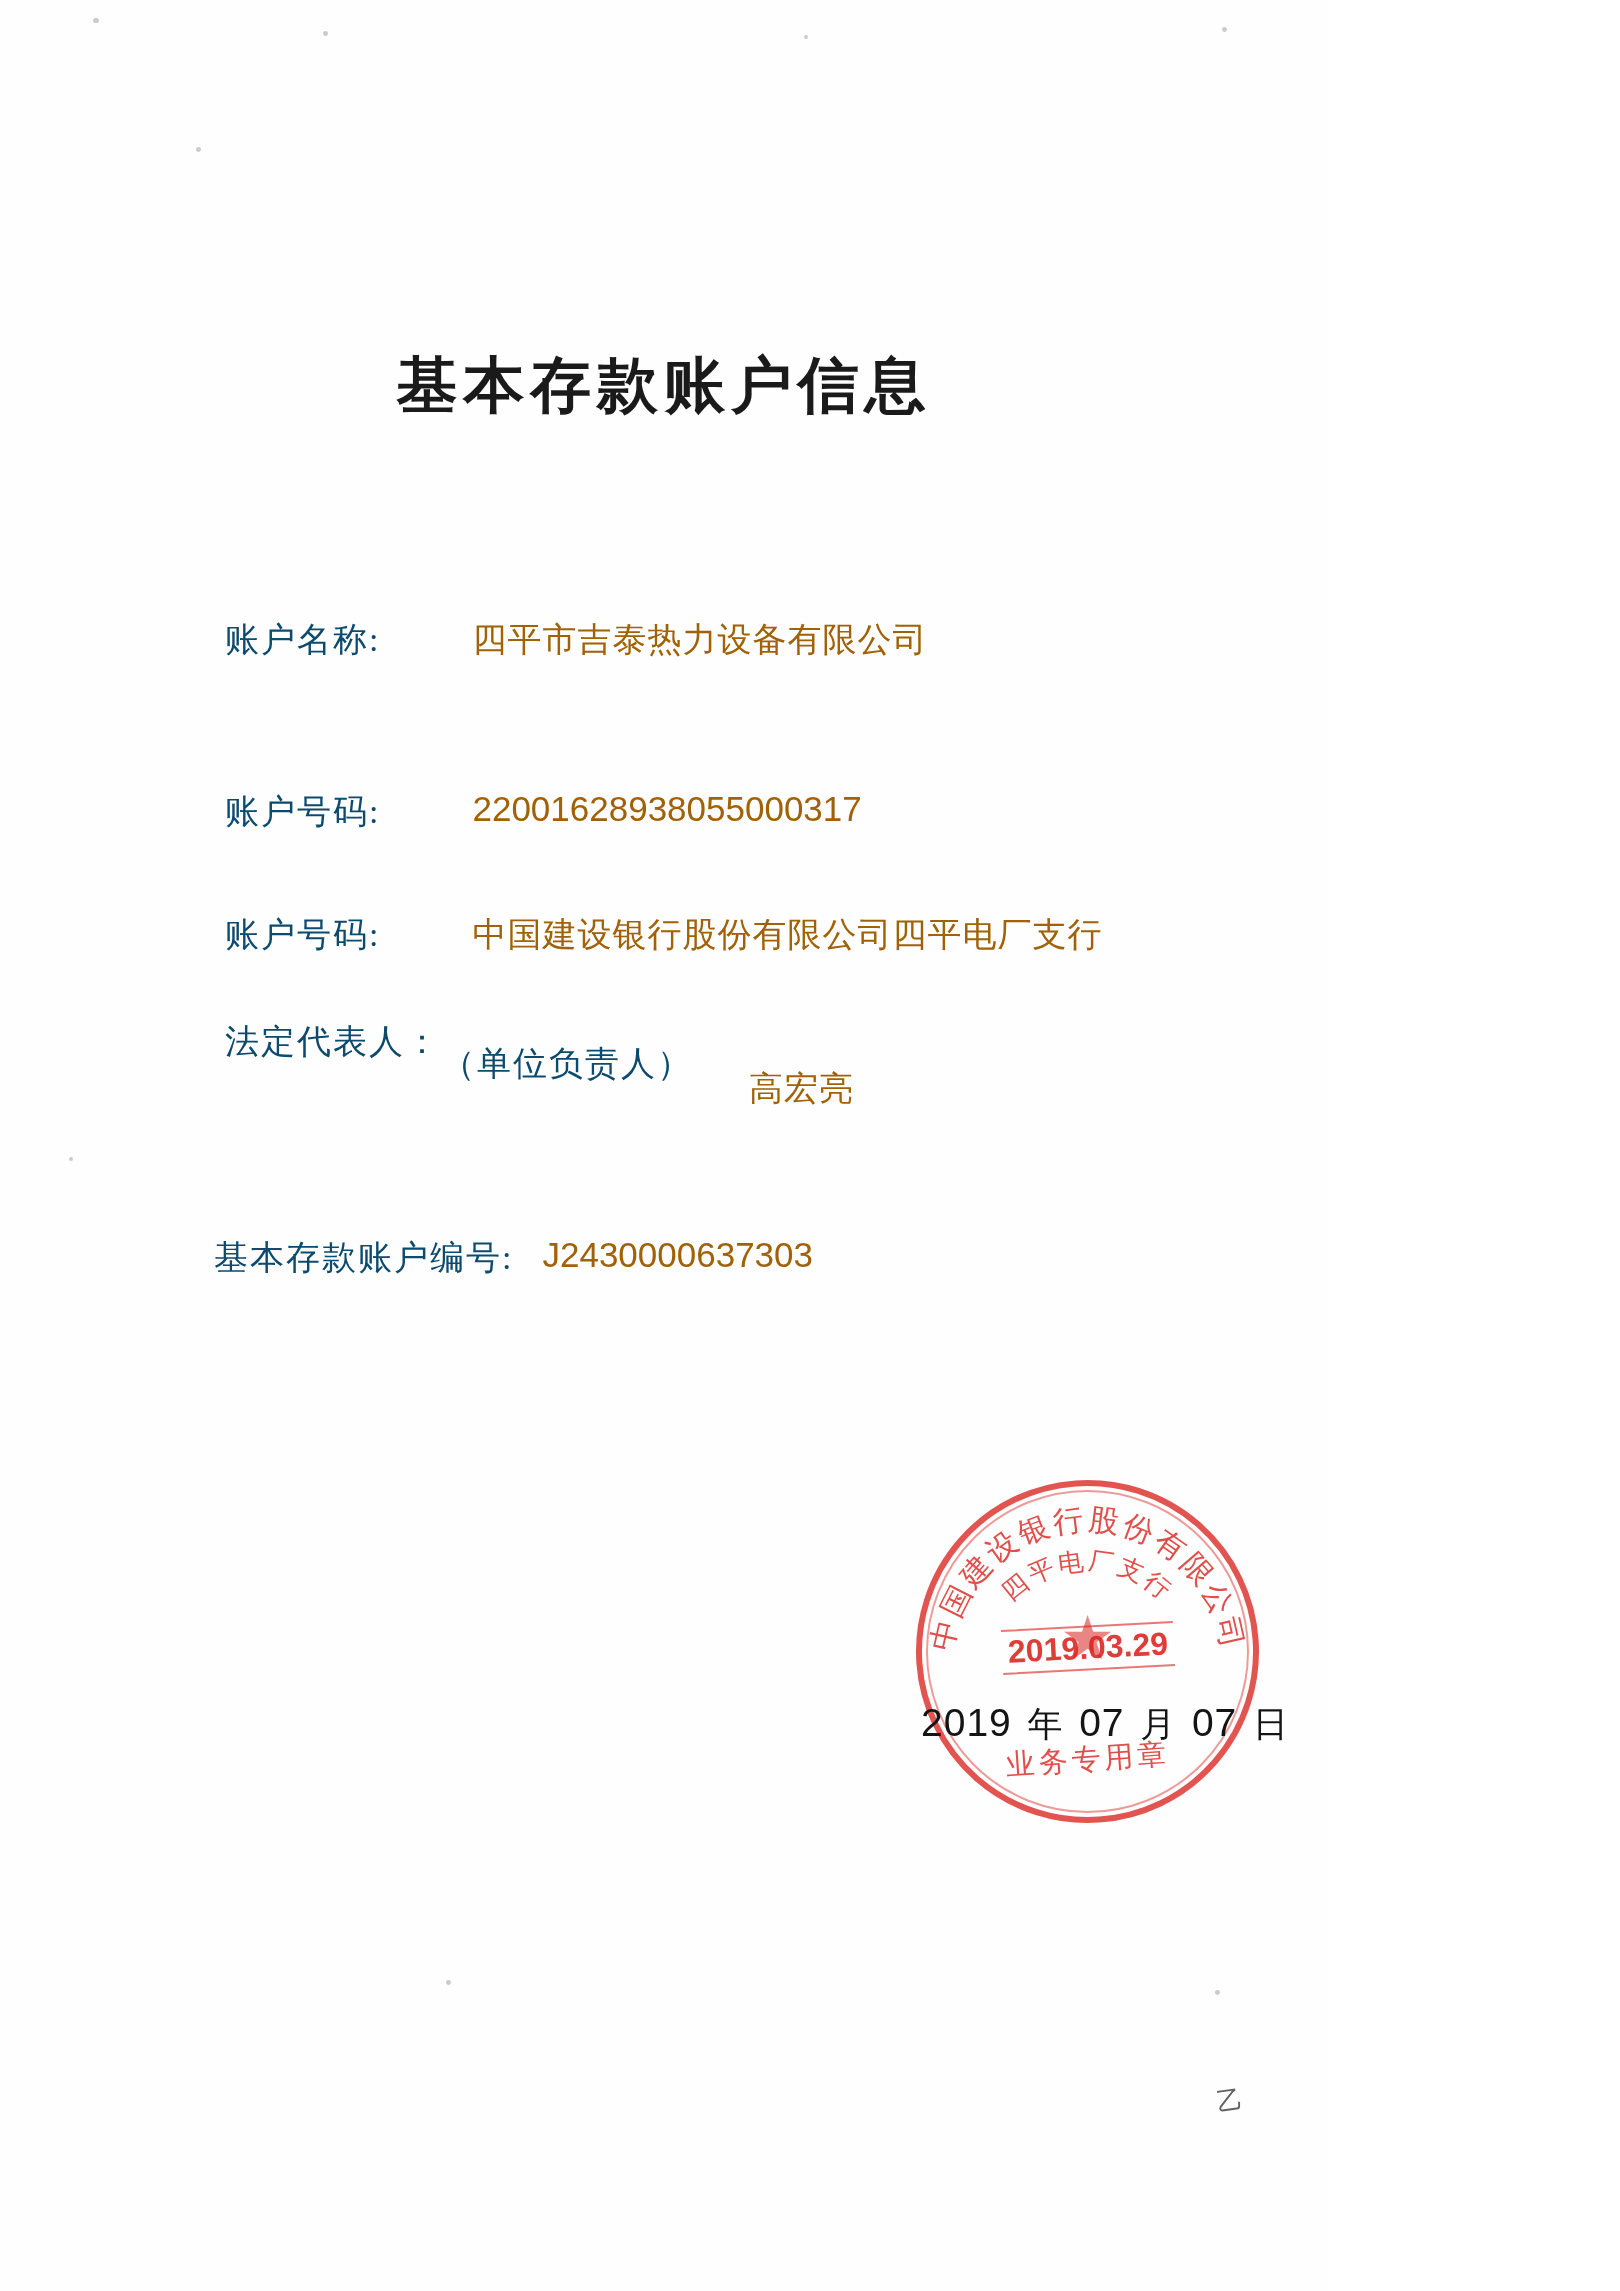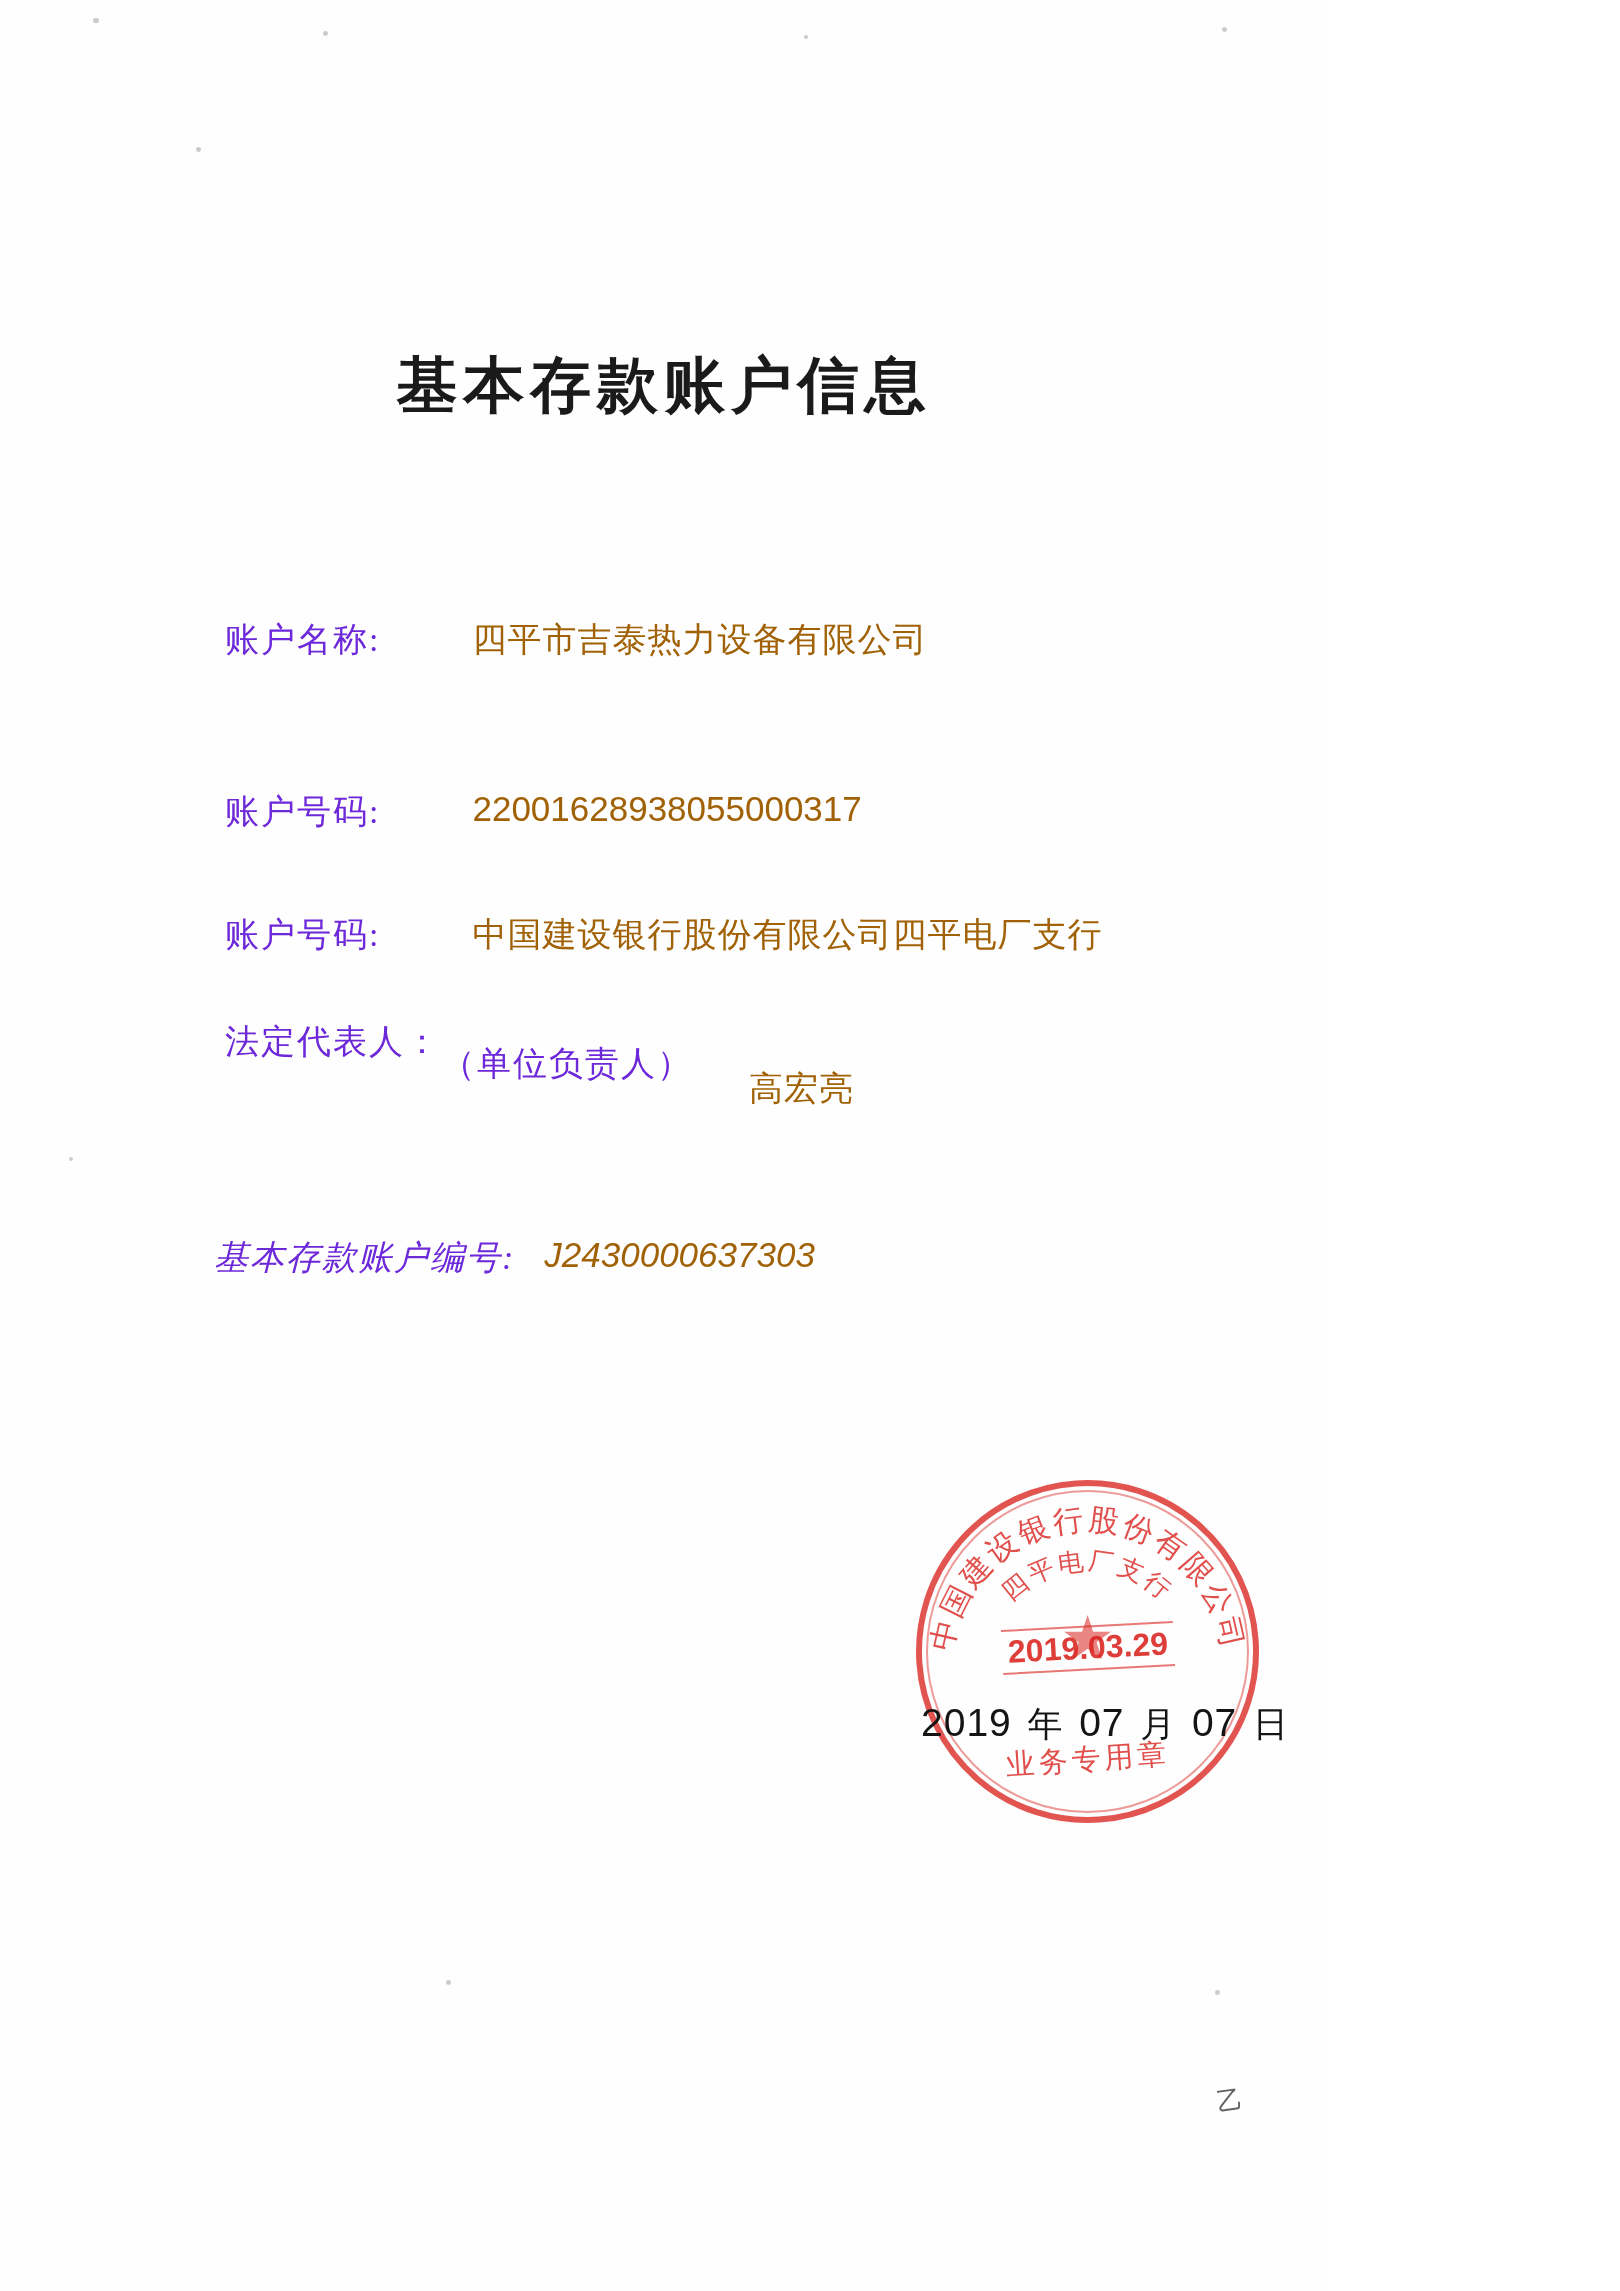--- a/index.html
+++ b/index.html
@@ -38,21 +38,21 @@
     color: #1a1a1a;
     font-family: "Liberation Serif", "DejaVu Serif", serif;
   }
 
   .field {
     position: absolute;
     display: flex;
     align-items: flex-start;
   }
   .field-label {
-    color: #6d28d9;
+    color: #0c4a6e;
     font-size: 34px;
     letter-spacing: 2px;
     white-space: nowrap;
     font-family: "Liberation Serif", "DejaVu Serif", serif;
   }
   .field-value {
     color: #a16207;
     font-size: 34px;
     letter-spacing: 1px;
     white-space: nowrap;
@@ -72,21 +72,21 @@
   #f-account-number .field-value { margin-left: 92px; }
 
   #f-bank             { left: 225px; top: 912px; }
   #f-bank .field-value { margin-left: 92px; }
 
   #f-legal            { left: 225px; top: 1019px; }
   .legal-label-block  { display: flex; flex-direction: row; }
   .legal-label-block .l2 { margin-top: 21.6px; }
   #f-legal .field-value { margin-left: 56px; margin-top: 47px; }
 
-  #f-basic-no         { left: 214px; top: 1235px; font-style: italic; }
+  #f-basic-no         { left: 214px; top: 1235px; }
   #f-basic-no .field-value { margin-left: 29px; }
 
   
   .date-line {
     position: absolute;
     left: 921px;
     top: 1701px;
     font-size: 39px;
     color: #141414;
     font-family: "Liberation Sans", "DejaVu Sans", sans-serif;

